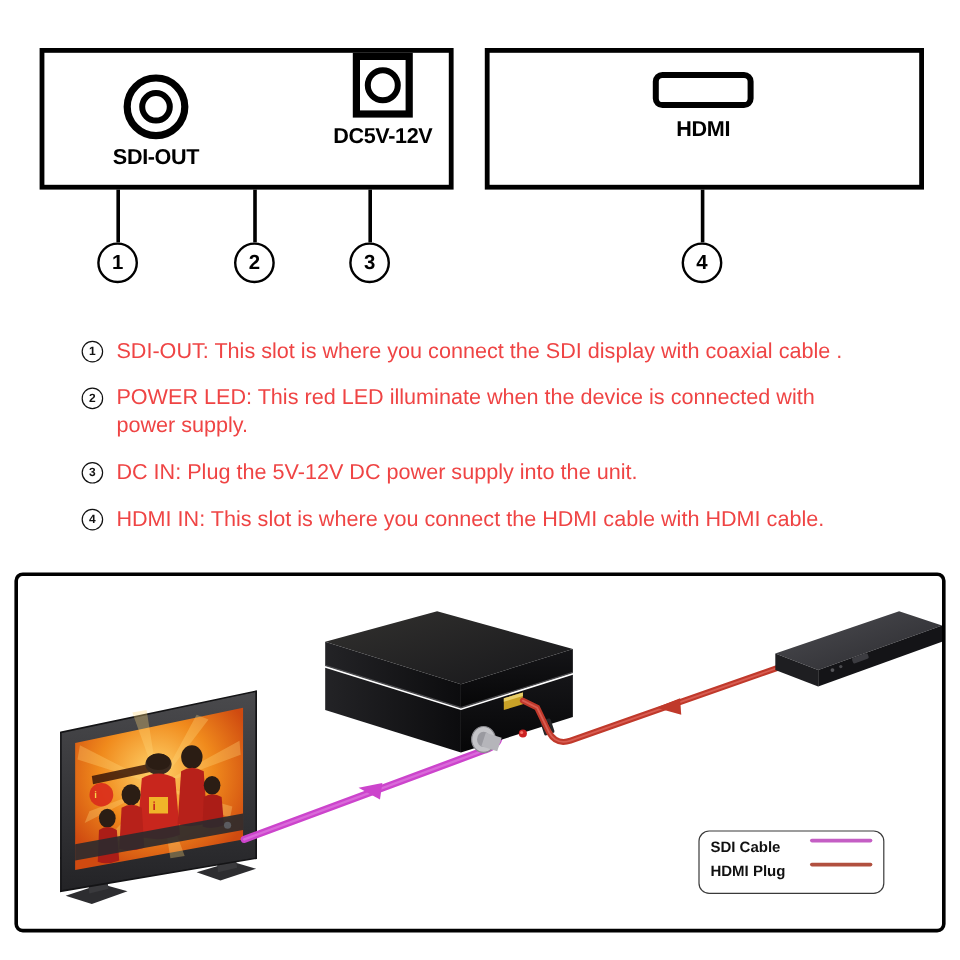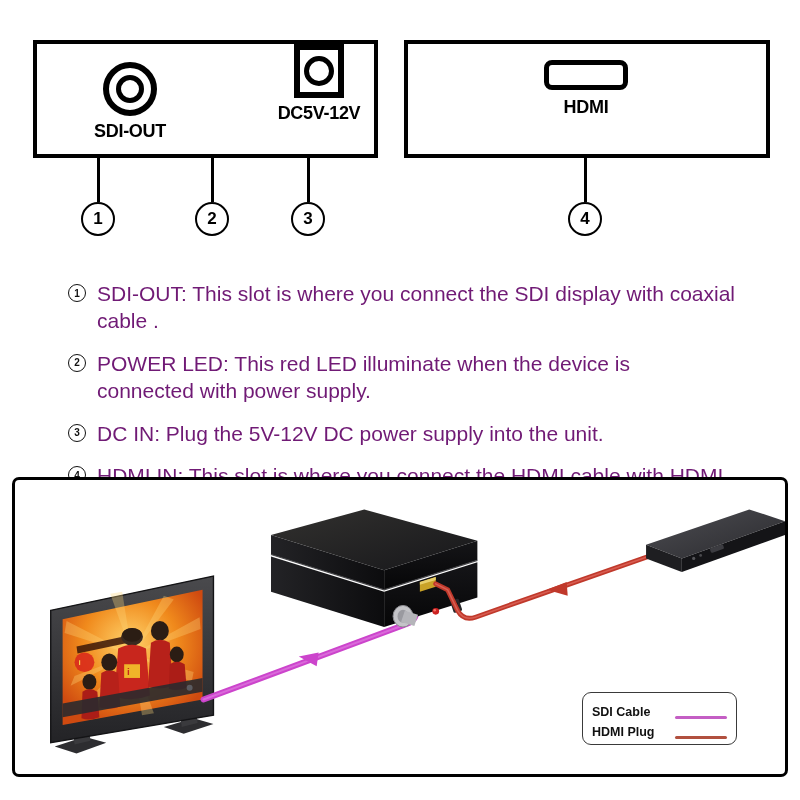--- a/index.html
+++ b/index.html
@@ -125,22 +125,22 @@
     border-radius: 50%;
     box-sizing: border-box;
     display: flex; align-items: center; justify-content: center;
     font-size: 10px;
     font-weight: bold;
     color: #111;
     margin-top: 3px;
     margin-right: 11px;
   }
   .desc-text {
-    font-size: 21px;
-    color: #701a75;
+    font-size: 18px;
+    color: #ef4444;
     line-height: 1.28;
     max-width: 650px;
   }
 
   
   #illustration {
     position: absolute;
     left: 12px;
     top: 477px;
     width: 776px;
@@ -161,21 +161,21 @@
     width: 155px;
     height: 53px;
     background: #fff;
     border: 1.5px solid #3a3a3a;
     border-radius: 9px;
     box-sizing: border-box;
     padding: 6px 9px 0 9px;
   }
   .legend-row {
     display: flex;
-    align-items: flex-end;
+    align-items: flex-start;
     height: 20px;
   }
   .legend-label {
     font-size: 12.5px;
     font-weight: bold;
     color: #111;
     white-space: nowrap;
   }
   .legend-swatch {
     height: 3px;

